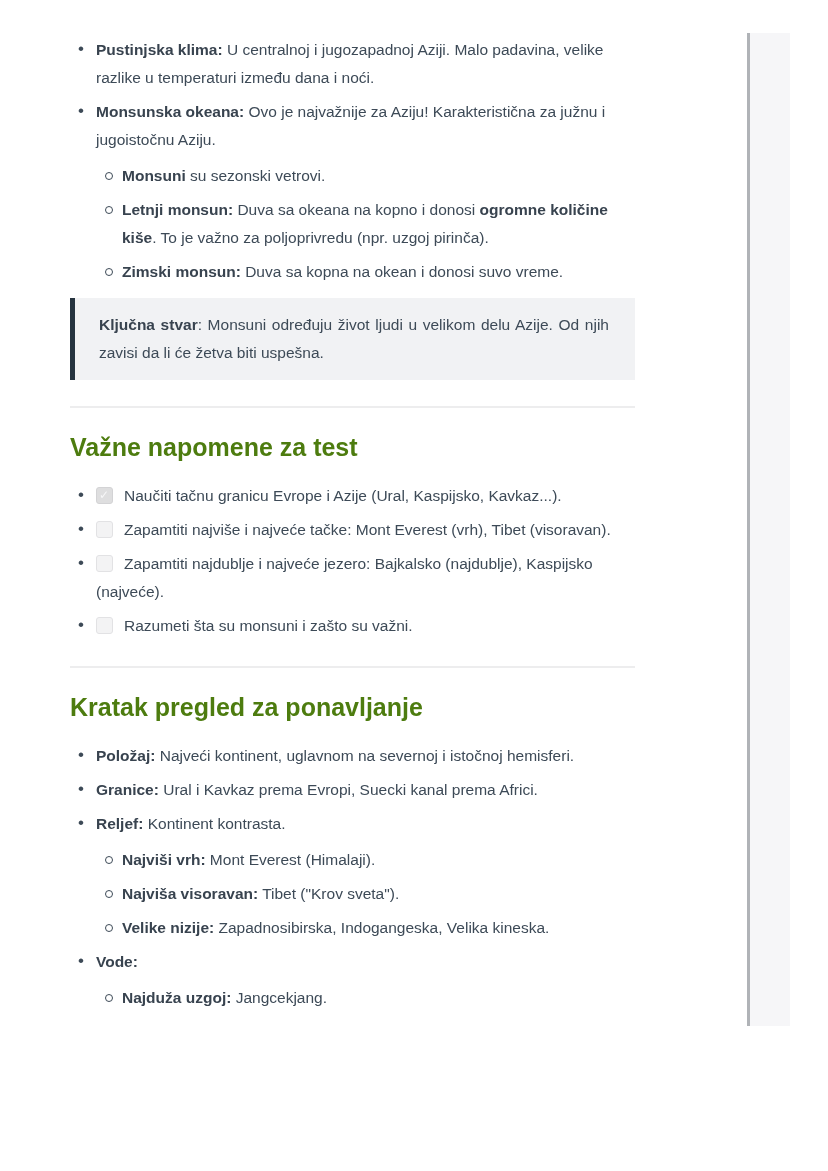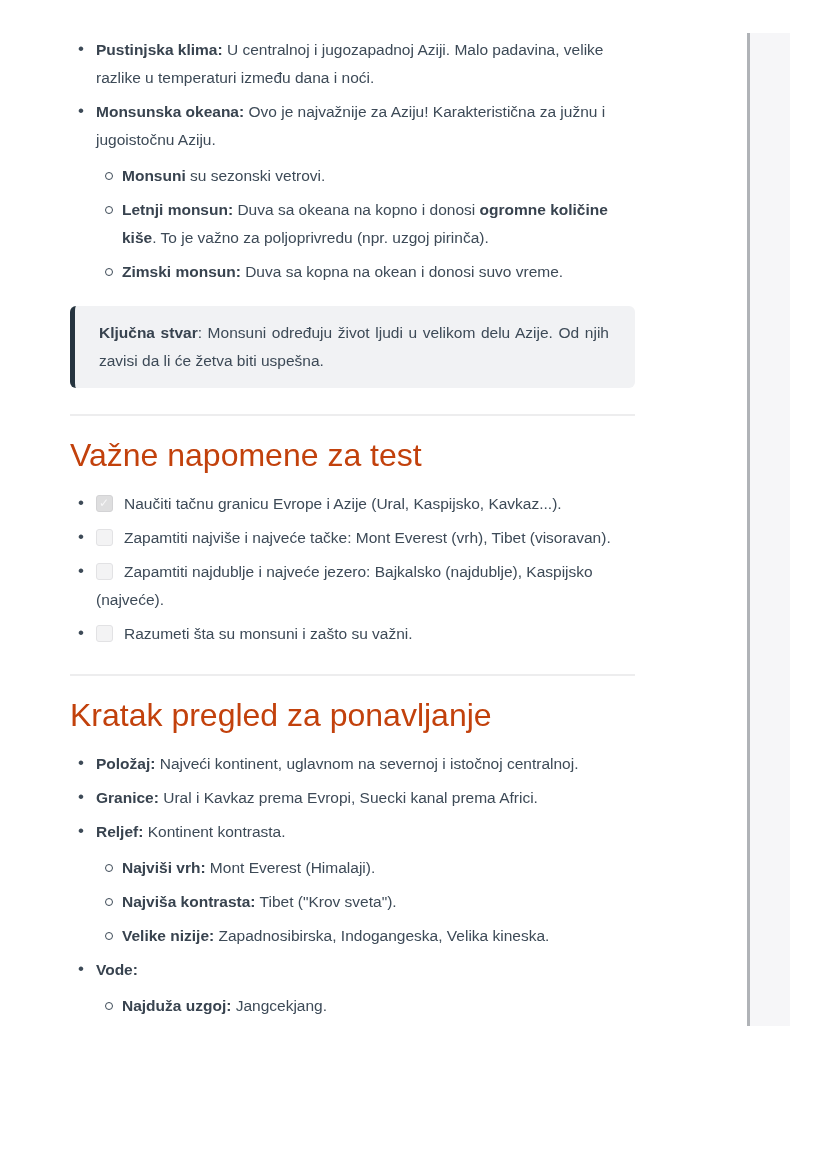--- a/index.html
+++ b/index.html
@@ -33,30 +33,29 @@
     vertical-align:-3px; position:relative; cursor:pointer;
   }
   .checkbox.checked { background:#dededf; border-color:#d3d3d5; }
   .checkbox.checked::after {
     content:"\2713"; position:absolute; left:2px; top:-7px;
     font-size:12px; color:#f7f7f8; font-weight:bold; line-height:15px; top:0;
   }
 
   
   .callout {
-    margin-top:20px; background:#f1f2f4; border-left:5px solid #26343f;
+    margin-top:12px; background:#f1f2f4; border-left:5px solid #26343f;
     padding:13px 26px 13px 24px; font-size:15.5px; line-height:28px;
     text-align:justify;
-    border-radius:6px;
   }
 
   
   hr.divider { border:none; border-top:2px solid #ededee; margin:26px 0 0 0; }
   h2.sect {
-    margin:24px 0 20px 0; font-size:32px; font-weight:400; color:#c2410c;
+    margin:24px 0 20px 0; font-size:25px; font-weight:700; color:#4d7c0f;
     line-height:30px; letter-spacing:0;
   }
 
   
   .scrolltrack {
     position:absolute; left:747px; top:33px; width:43px; height:1097px;
     background:#f6f6f8; z-index:1;
   }
   .scrollthumb {
     position:absolute; left:0; top:0; width:3px; height:100%;
@@ -97,25 +96,25 @@
         <li class="item d0"><span class="checkbox"></span><span>Zapamtiti najviše i najveće tačke: Mont Everest (vrh), Tibet (visoravan).</span></li>
         <li class="item d0"><span class="checkbox"></span><span>Zapamtiti najdublje i najveće jezero: Bajkalsko (najdublje), Kaspijsko (najveće).</span></li>
         <li class="item d0"><span class="checkbox"></span><span>Razumeti šta su monsuni i zašto su važni.</span></li>
       </ul>
 
     <hr class="divider">
 
     <h2 class="sect">Kratak pregled za ponavljanje</h2>
 
     <ul class="blist">
-        <li class="item d0"><strong>Položaj:</strong><span> Najveći kontinent, uglavnom na severnoj i istočnoj centralnoj.</span></li>
+        <li class="item d0"><strong>Položaj:</strong><span> Najveći kontinent, uglavnom na severnoj i istočnoj hemisferi.</span></li>
         <li class="item d0"><strong>Granice:</strong><span> Ural i Kavkaz prema Evropi, Suecki kanal prema Africi.</span></li>
         <li class="item d0"><strong>Reljef:</strong><span> Kontinent kontrasta.</span><ul class="blist sub">
             <li class="item d1"><strong>Najviši vrh:</strong><span> Mont Everest (Himalaji).</span></li>
-            <li class="item d1"><strong>Najviša kontrasta:</strong><span> Tibet ("Krov sveta").</span></li>
+            <li class="item d1"><strong>Najviša visoravan:</strong><span> Tibet ("Krov sveta").</span></li>
             <li class="item d1"><strong>Velike nizije:</strong><span> Zapadnosibirska, Indogangeska, Velika kineska.</span></li>
           </ul></li>
         <li class="item d0"><strong>Vode:</strong><ul class="blist sub">
             <li class="item d1"><strong>Najduža uzgoj:</strong><span> Jangcekjang.</span></li>
             <li class="item d1"><strong>Najdublje jezero:</strong><span> Bajkalsko.</span></li>
           </ul></li>
       </ul>
 
   </div>
 

